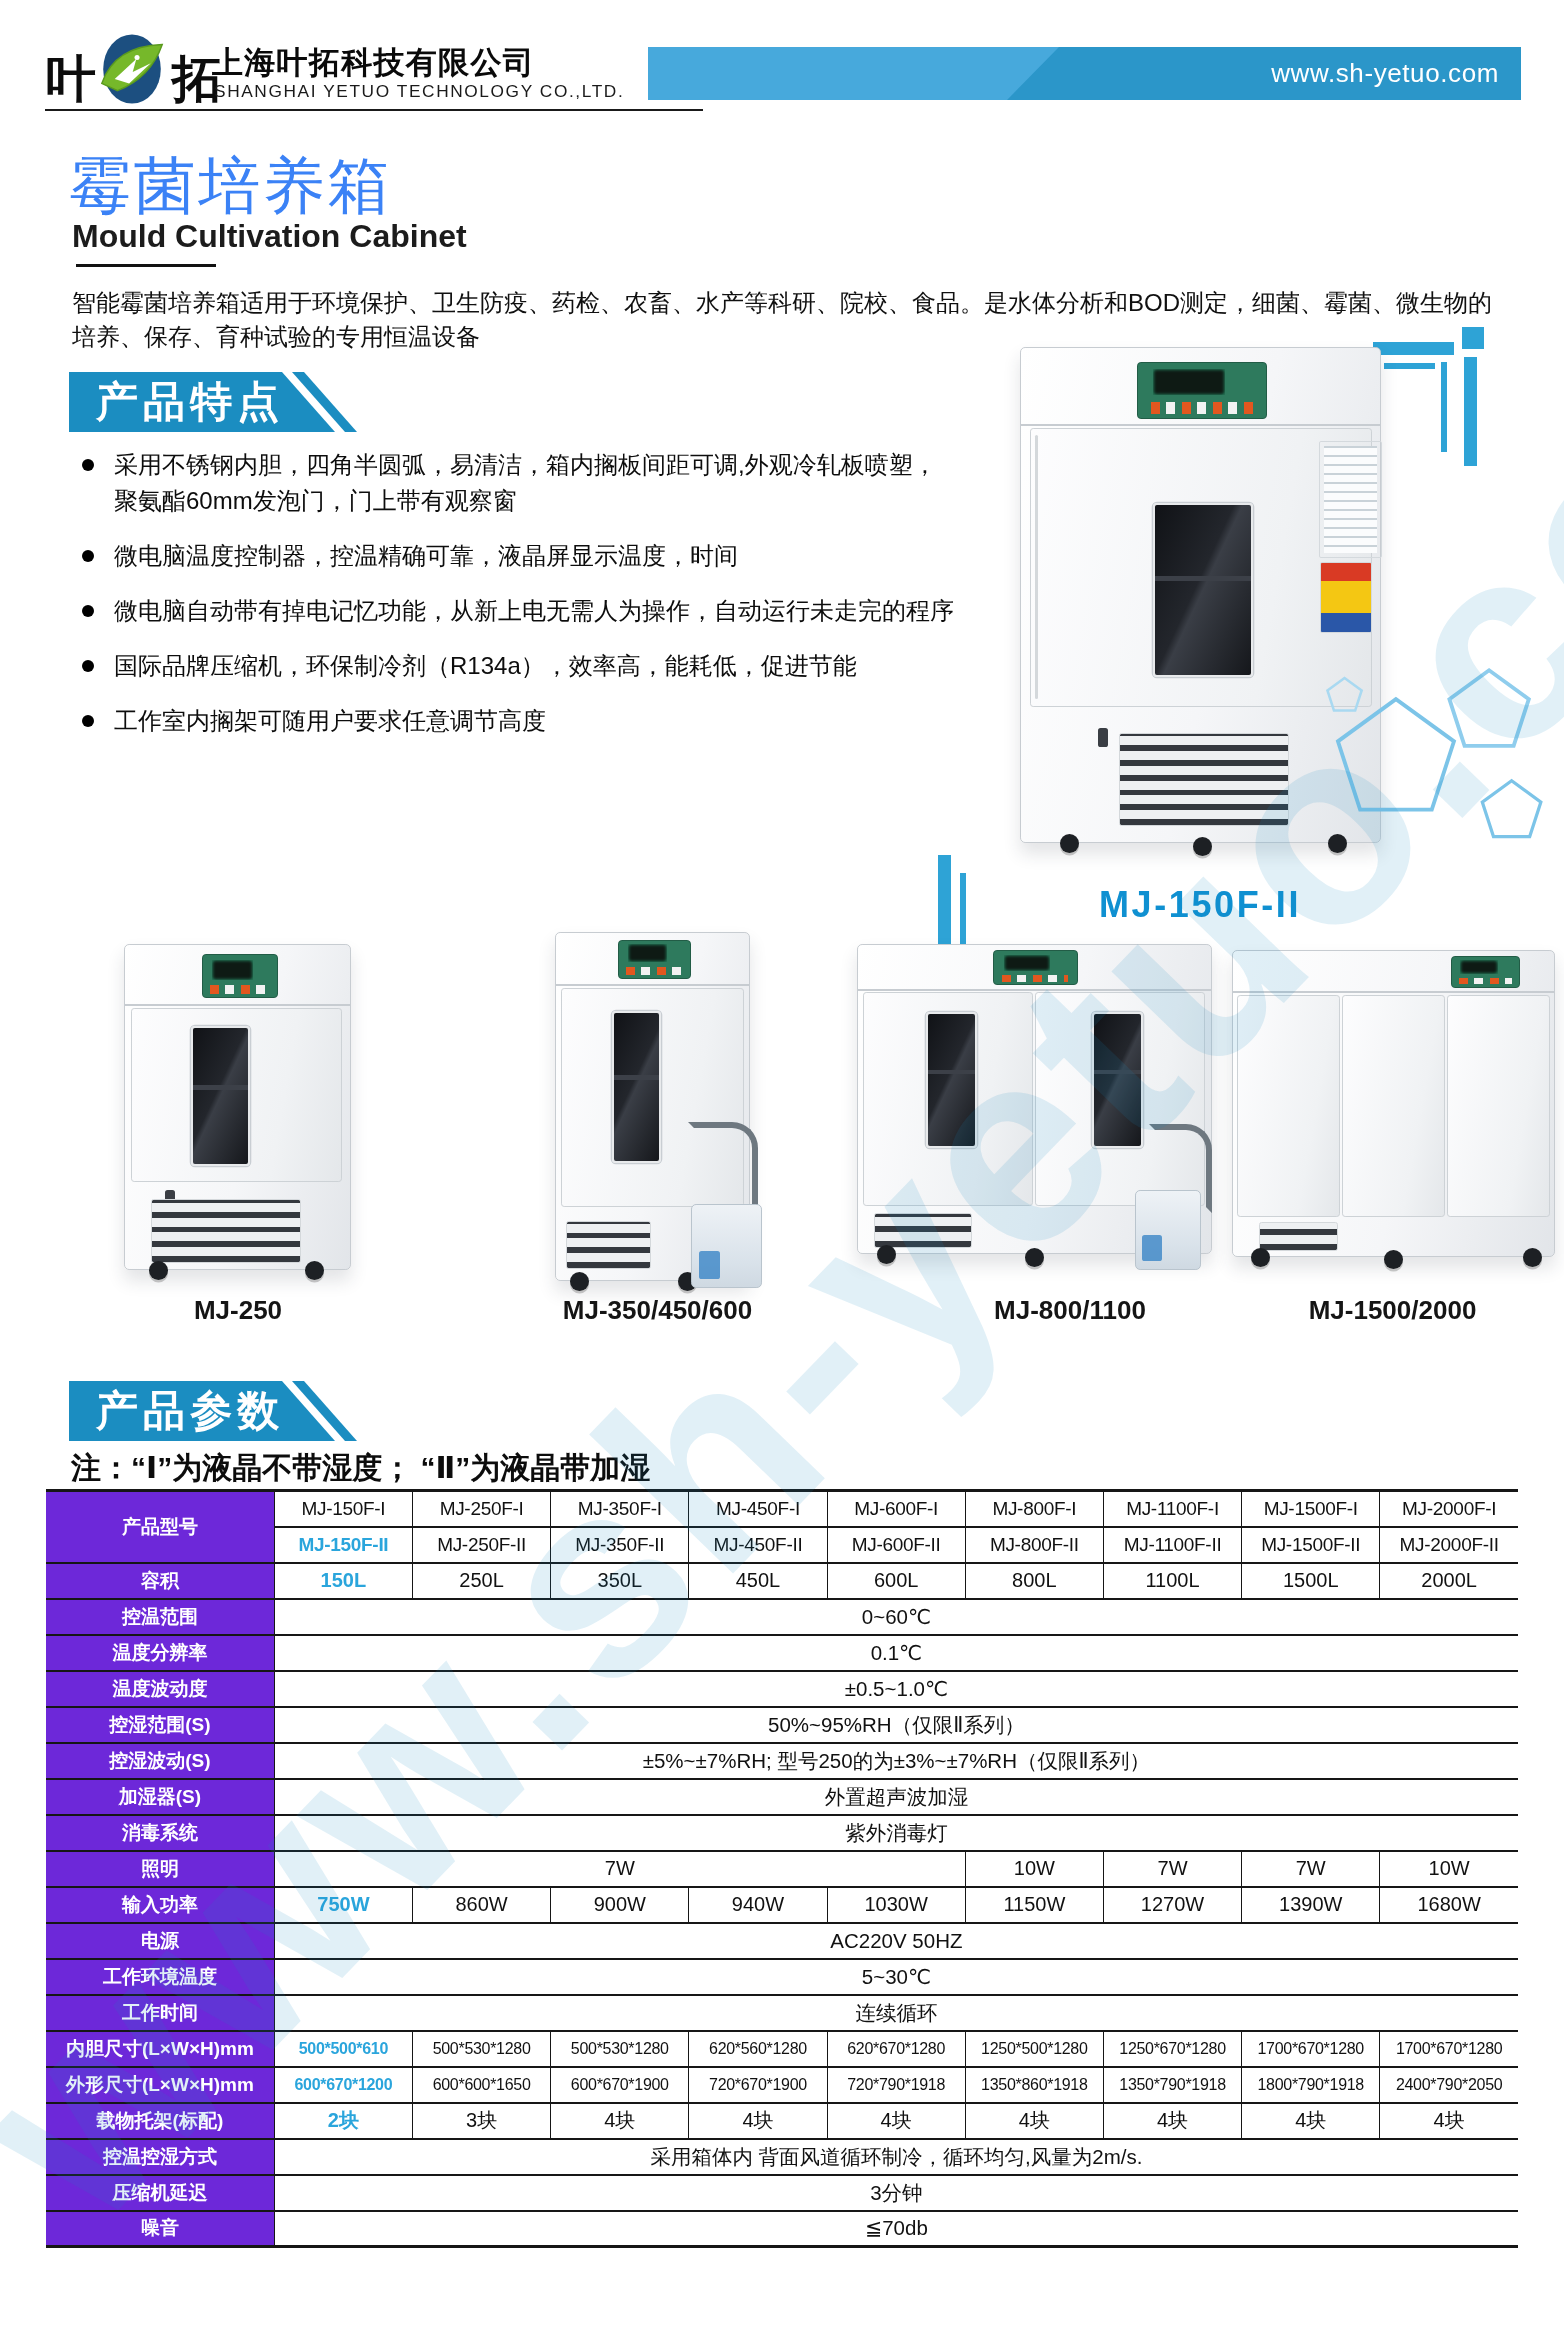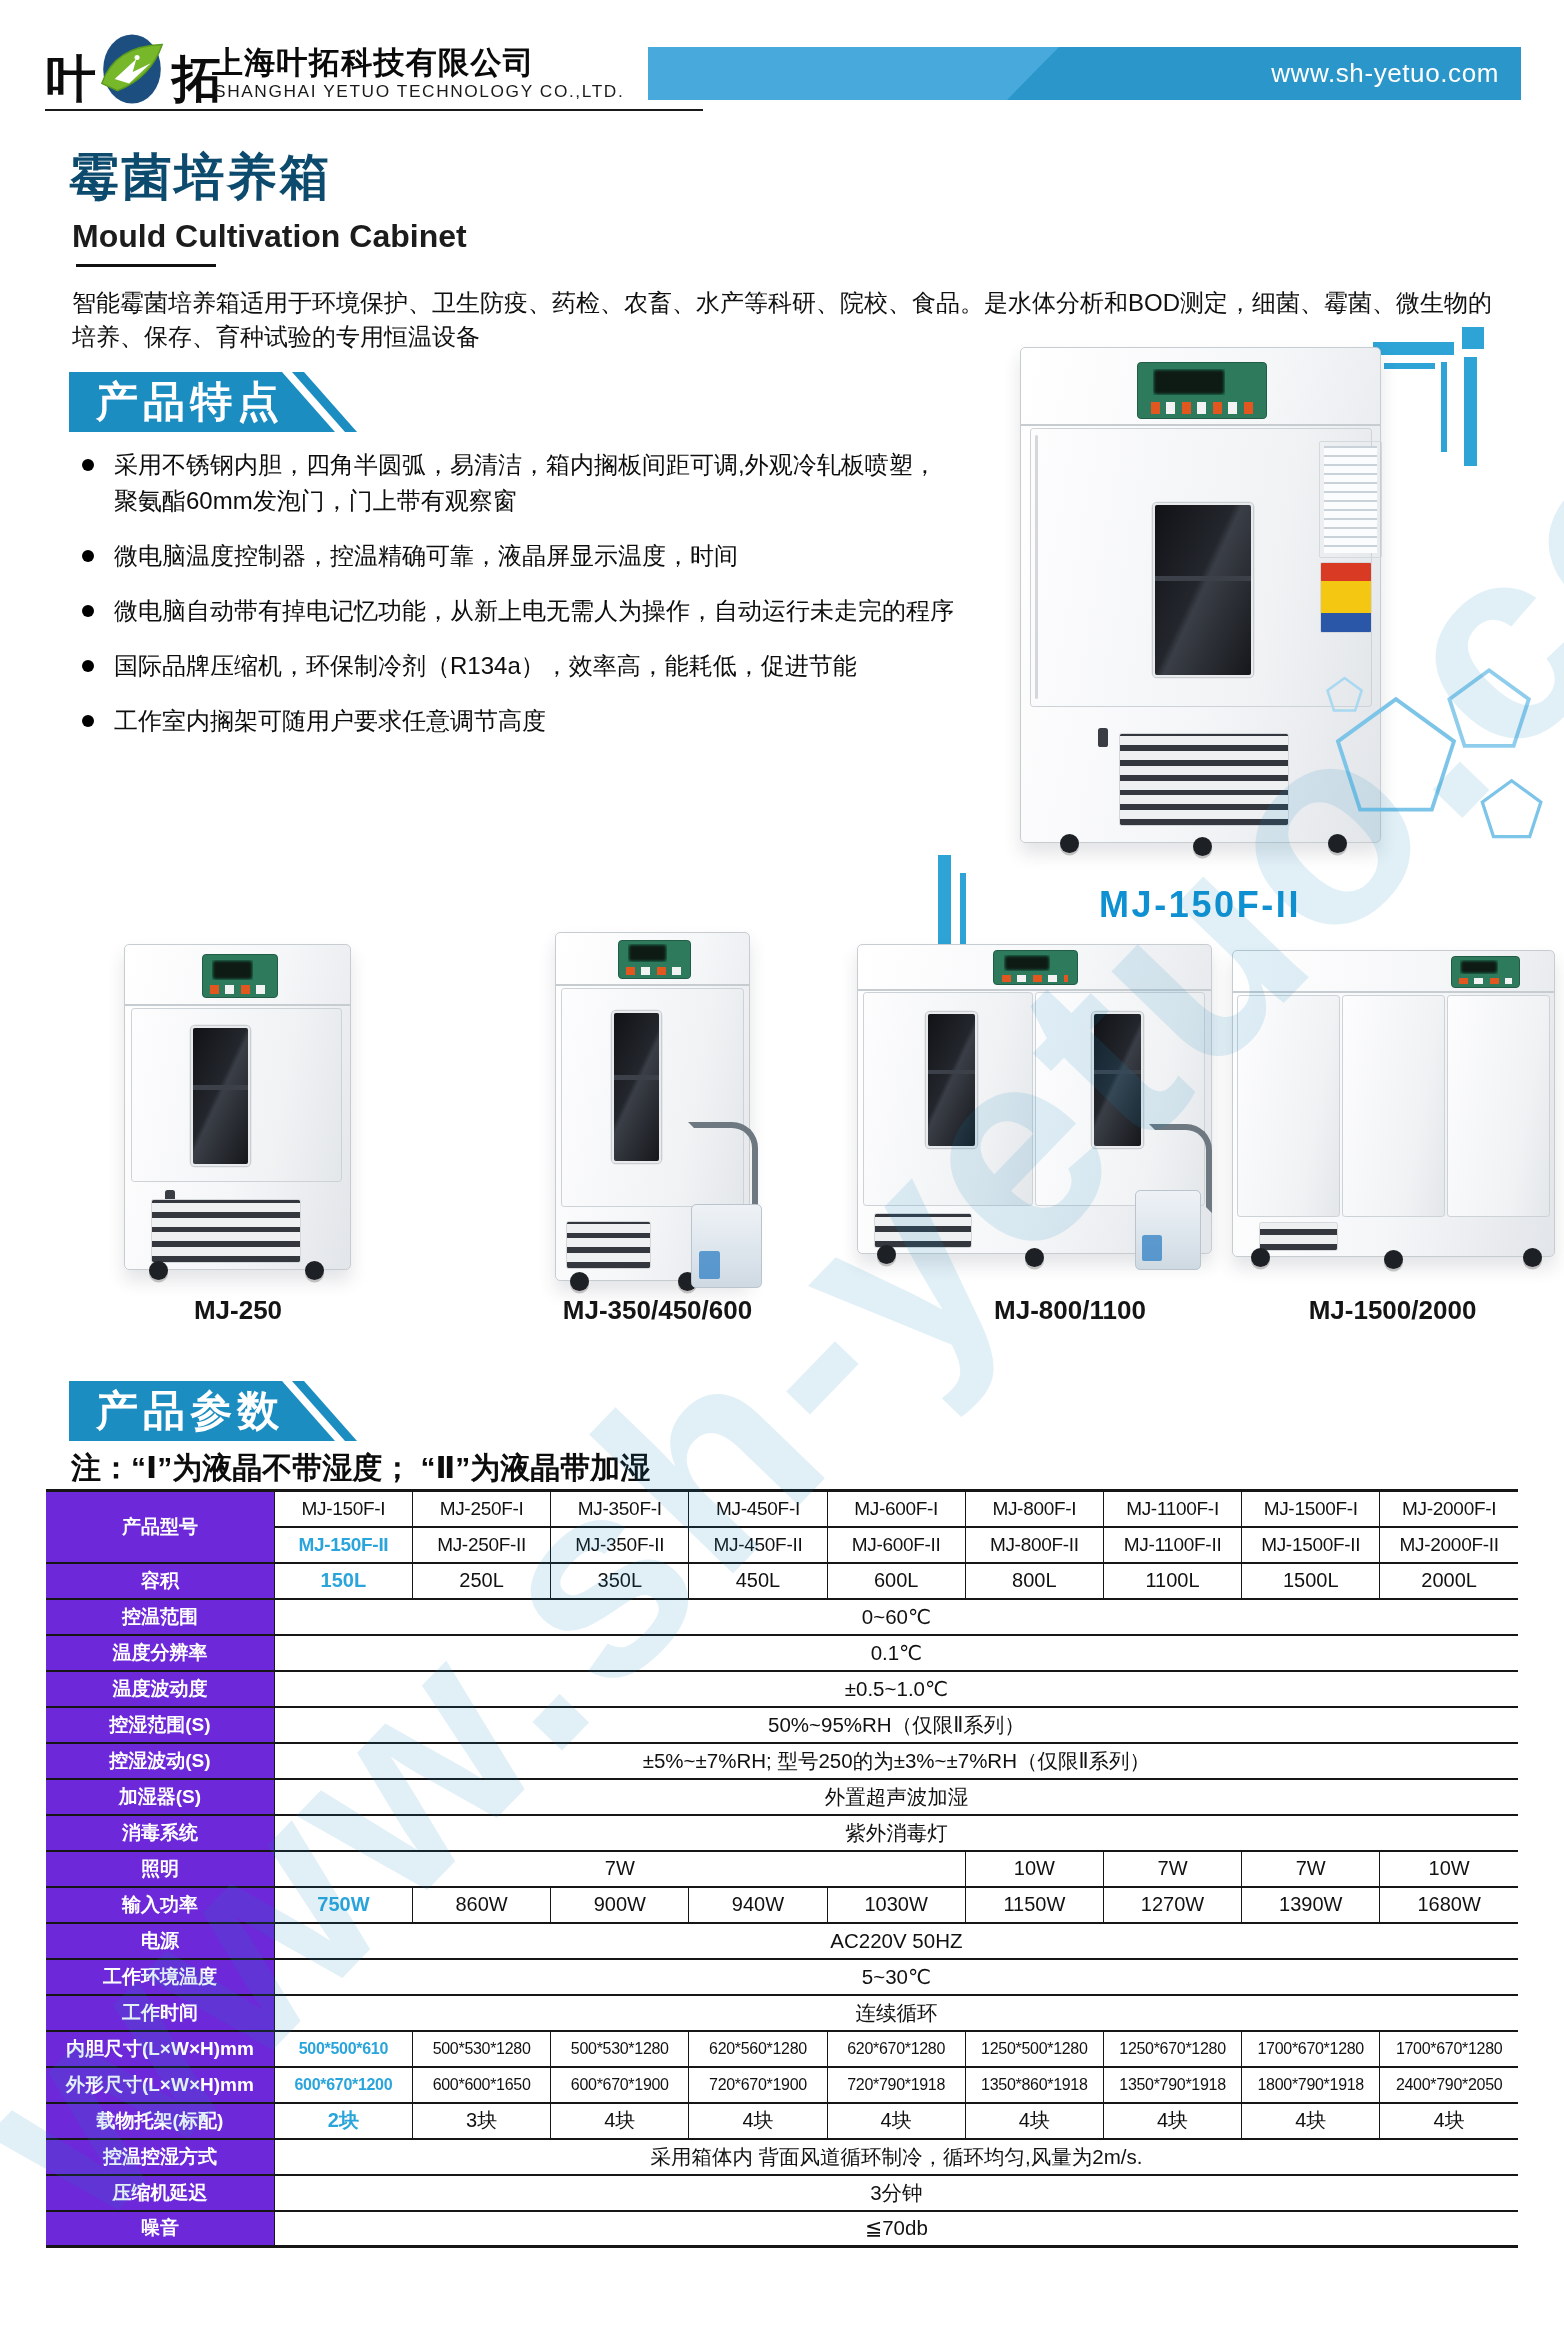--- a/index.html
+++ b/index.html
@@ -15,21 +15,21 @@
   #company-en{left:214px;top:81px;font-size:17.3px;font-weight:500;letter-spacing:1.6px;color:#1a1a1a;}
   #logo-rule{left:45px;top:109px;width:658px;height:1.9px;background:#1a1a1a;}
 
   #site-banner{left:648px;top:47px;width:873px;height:53px;background:#2b96c9;}
   #site-banner .lite{position:absolute;left:0;top:0;width:411px;height:53px;background:#47a9dc;
         clip-path:polygon(0 0,411px 0,359px 53px,0 53px);}
   #site-banner .url{position:absolute;right:22px;top:0;height:53px;line-height:53px;
         color:#fff;font-size:26px;font-weight:500;letter-spacing:0.6px;}
 
   
-  #page-title{left:69px;top:144px;font-size:50px;font-weight:700;letter-spacing:2.6px;color:#0c4a6e;}
+  #page-title{left:69px;top:144px;font-size:62px;font-weight:400;letter-spacing:2.6px;color:#3b82f6;}
   #page-subtitle{left:72px;top:218px;font-size:32px;font-weight:600;color:#1c1c1c;}
   #title-rule{left:76px;top:264px;width:140px;height:2.6px;background:#111;}
   #intro-text{left:72px;top:286px;width:1441px;font-size:24px;line-height:34px;font-weight:500;color:#101010;}
 
   
   .sec-banner{width:302px;height:60px;}
   .sec-banner .main{position:absolute;left:0;top:0;width:302px;height:60px;background:#1b8dc1;
         clip-path:polygon(0 0,213px 0,266px 60px,0 60px);}
   .sec-banner .stripe{position:absolute;left:0;top:0;width:302px;height:60px;background:#1b8dc1;
         clip-path:polygon(223px 0,235px 0,288px 60px,276px 60px);}

